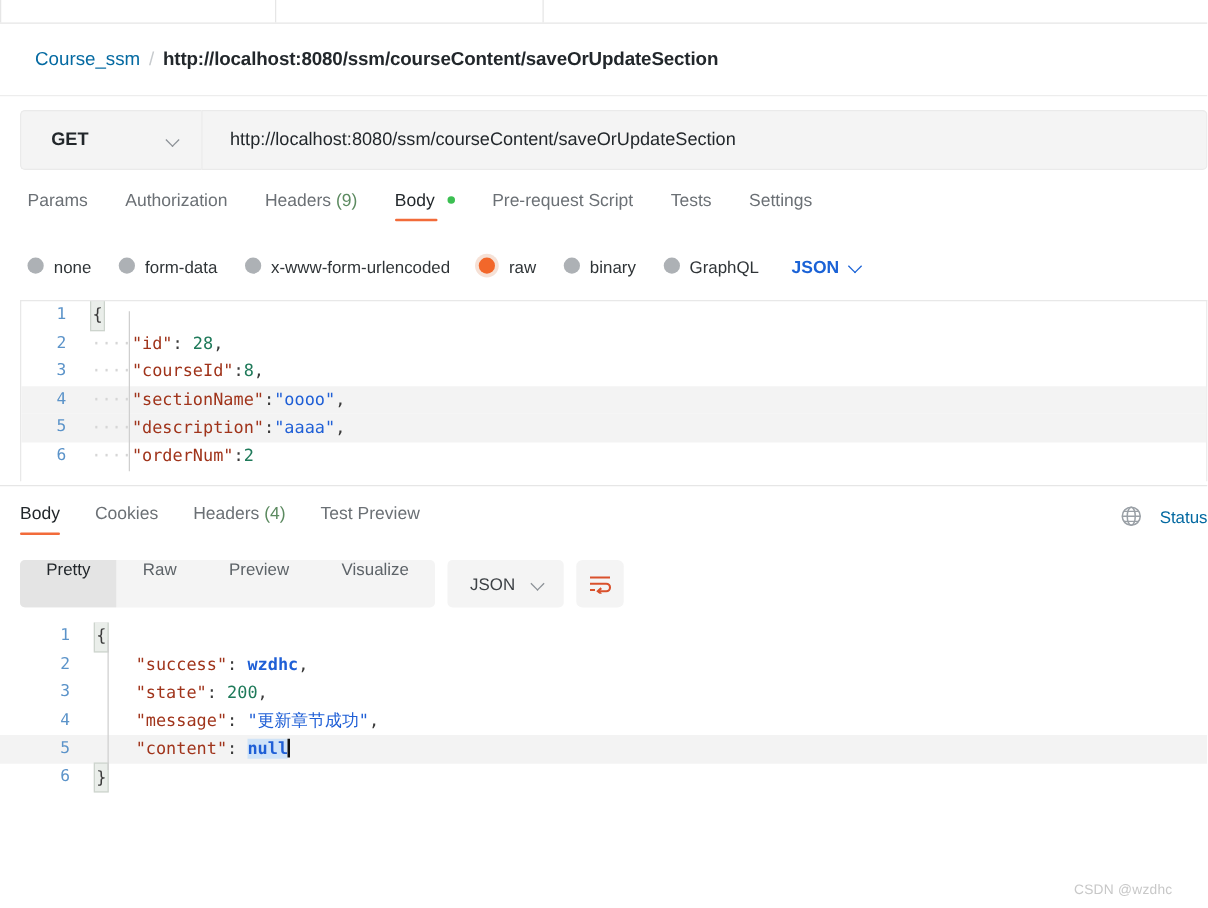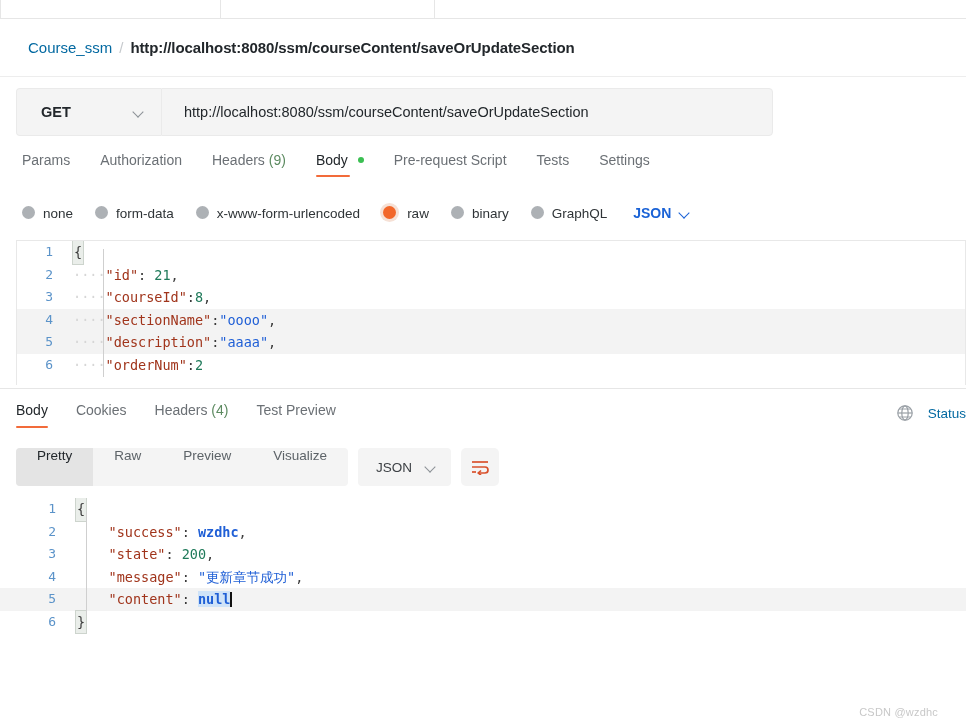--- a/index.html
+++ b/index.html
@@ -36,21 +36,21 @@
   }
   .crumb-collection {
     color: #0369a1; font-size: 15px;
   }
   .crumb-sep { color: #c6cacd; font-size: 15px; margin: 0 7px; }
   .crumb-name { color: #22272b; font-size: 15px; font-weight: bold; letter-spacing: -0.1px; }
 
   
   .urlbar {
     position: absolute; top: 88px; left: 16px;
-    width: 757px; height: 48px;
+    width: 950px; height: 48px;
     display: flex;
   }
   .method-box {
     width: 145px; height: 48px;
     background: #f4f4f4;
     border: 1px solid #eaeaea;
     border-right: none;
     border-radius: 4px 0 0 4px;
     display: flex; align-items: center; justify-content: space-between;
     padding: 0 16px 0 24px;
@@ -321,21 +321,21 @@
 <div class="req-editor">
   <div class="editor-inner">
     <div class="fold-line"></div>
     <div id="req-lines">
         <div class="code-row">
           <span class="gutter">1</span>
           <span class="code-text"><span class="k-punc brace-box">{</span></span>
         </div>
         <div class="code-row">
           <span class="gutter">2</span>
-          <span class="code-text"><span class="k-ind">····</span><span class="k-key">"id"</span><span class="k-punc">: </span><span class="k-num">21</span><span class="k-punc">,</span></span>
+          <span class="code-text"><span class="k-ind">····</span><span class="k-key">"id"</span><span class="k-punc">: </span><span class="k-num">28</span><span class="k-punc">,</span></span>
         </div>
         <div class="code-row">
           <span class="gutter">3</span>
           <span class="code-text"><span class="k-ind">····</span><span class="k-key">"courseId"</span><span class="k-punc">:</span><span class="k-num">8</span><span class="k-punc">,</span></span>
         </div>
         <div class="code-row hl">
           <span class="gutter">4</span>
           <span class="code-text"><span class="k-ind">····</span><span class="k-key">"sectionName"</span><span class="k-punc">:</span><span class="k-str">"oooo"</span><span class="k-punc">,</span></span>
         </div>
         <div class="code-row hl">

